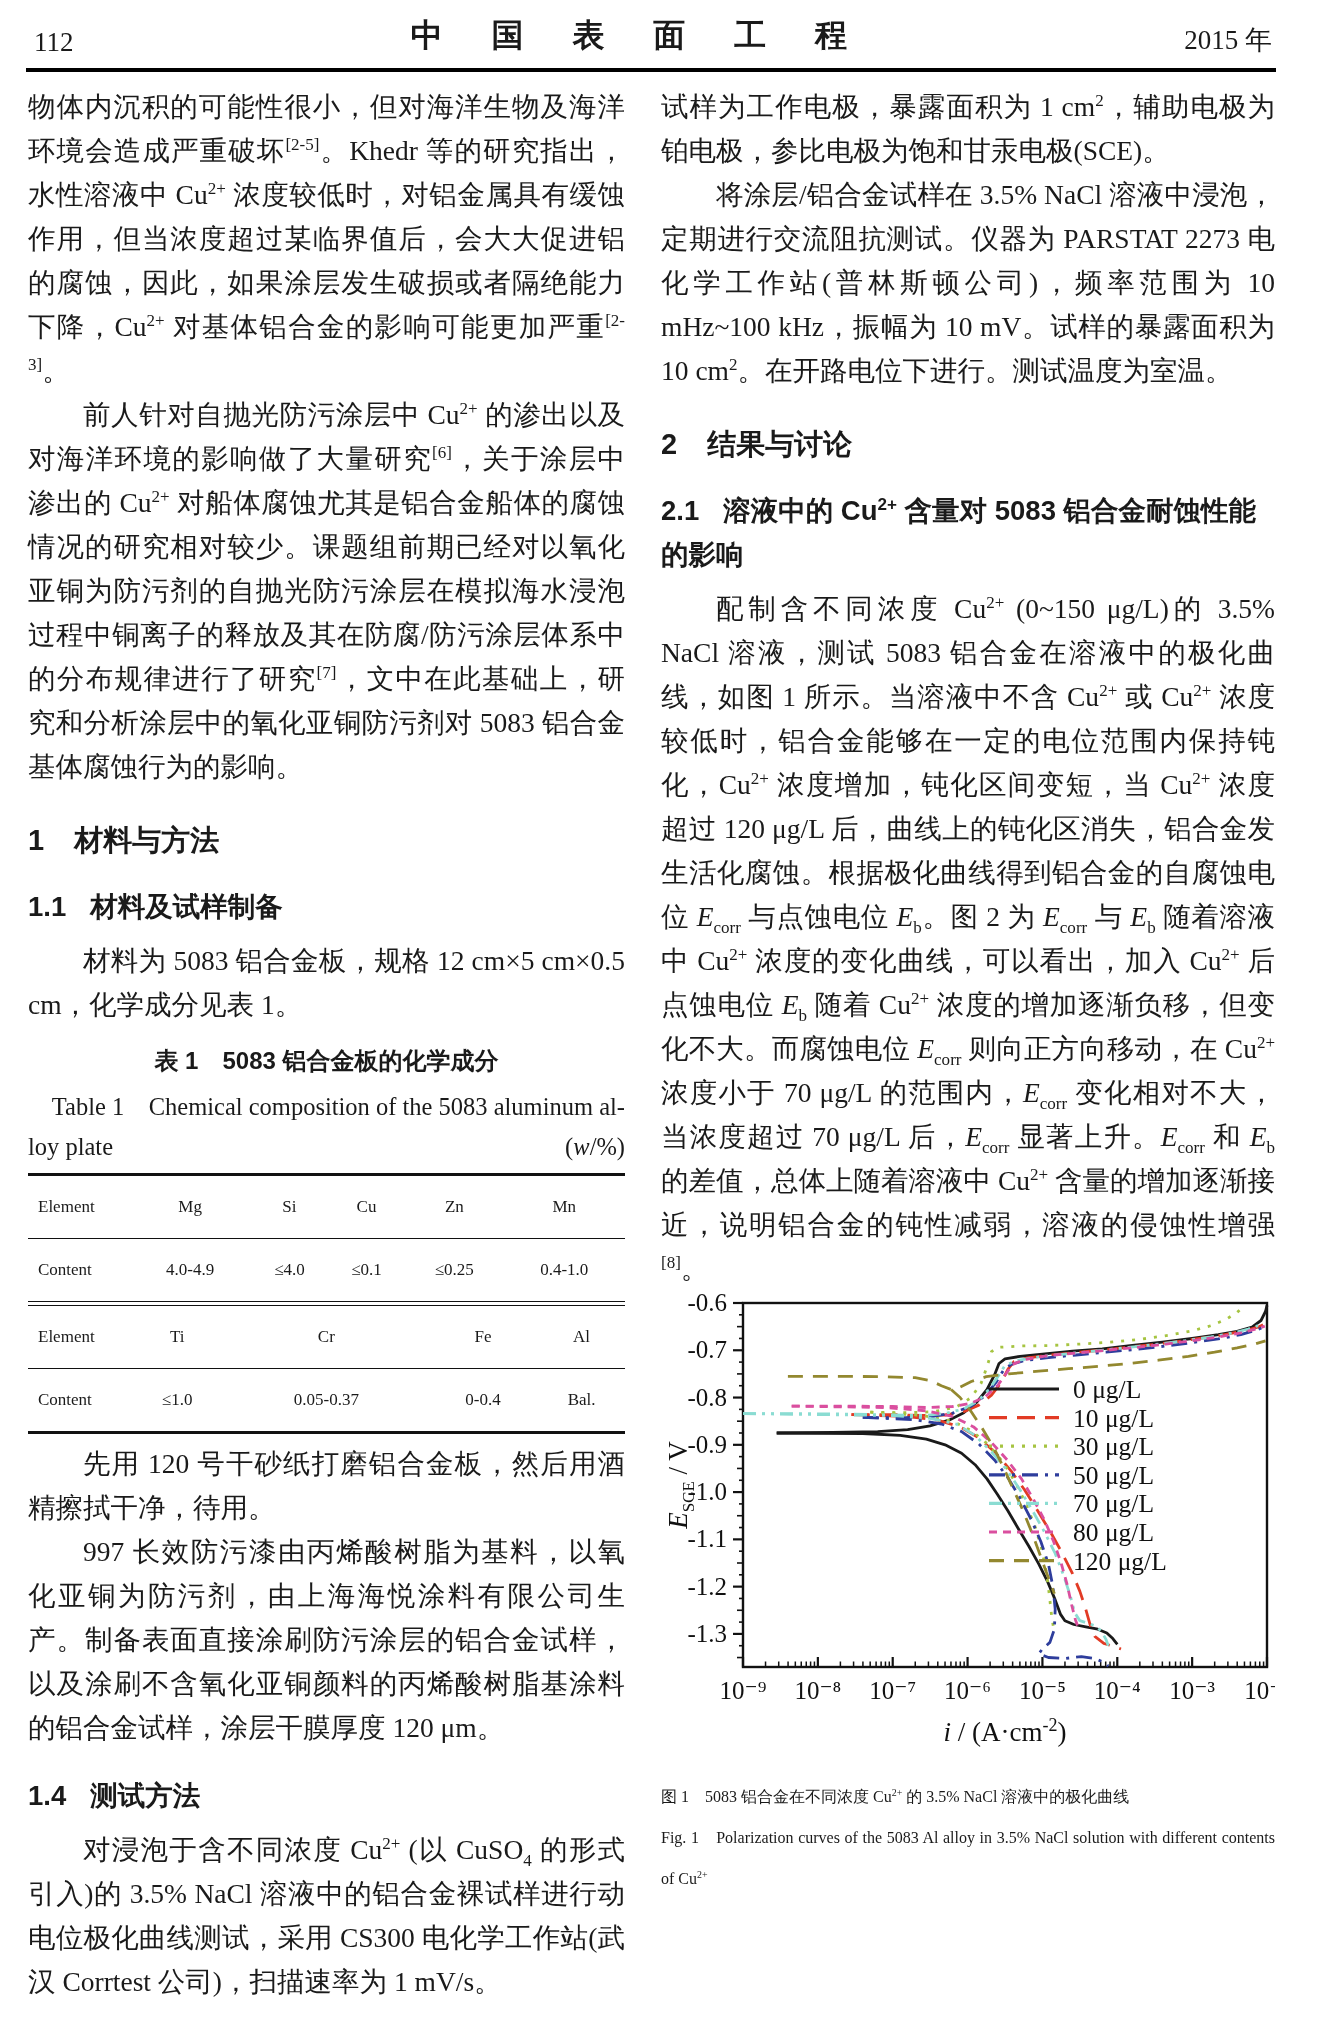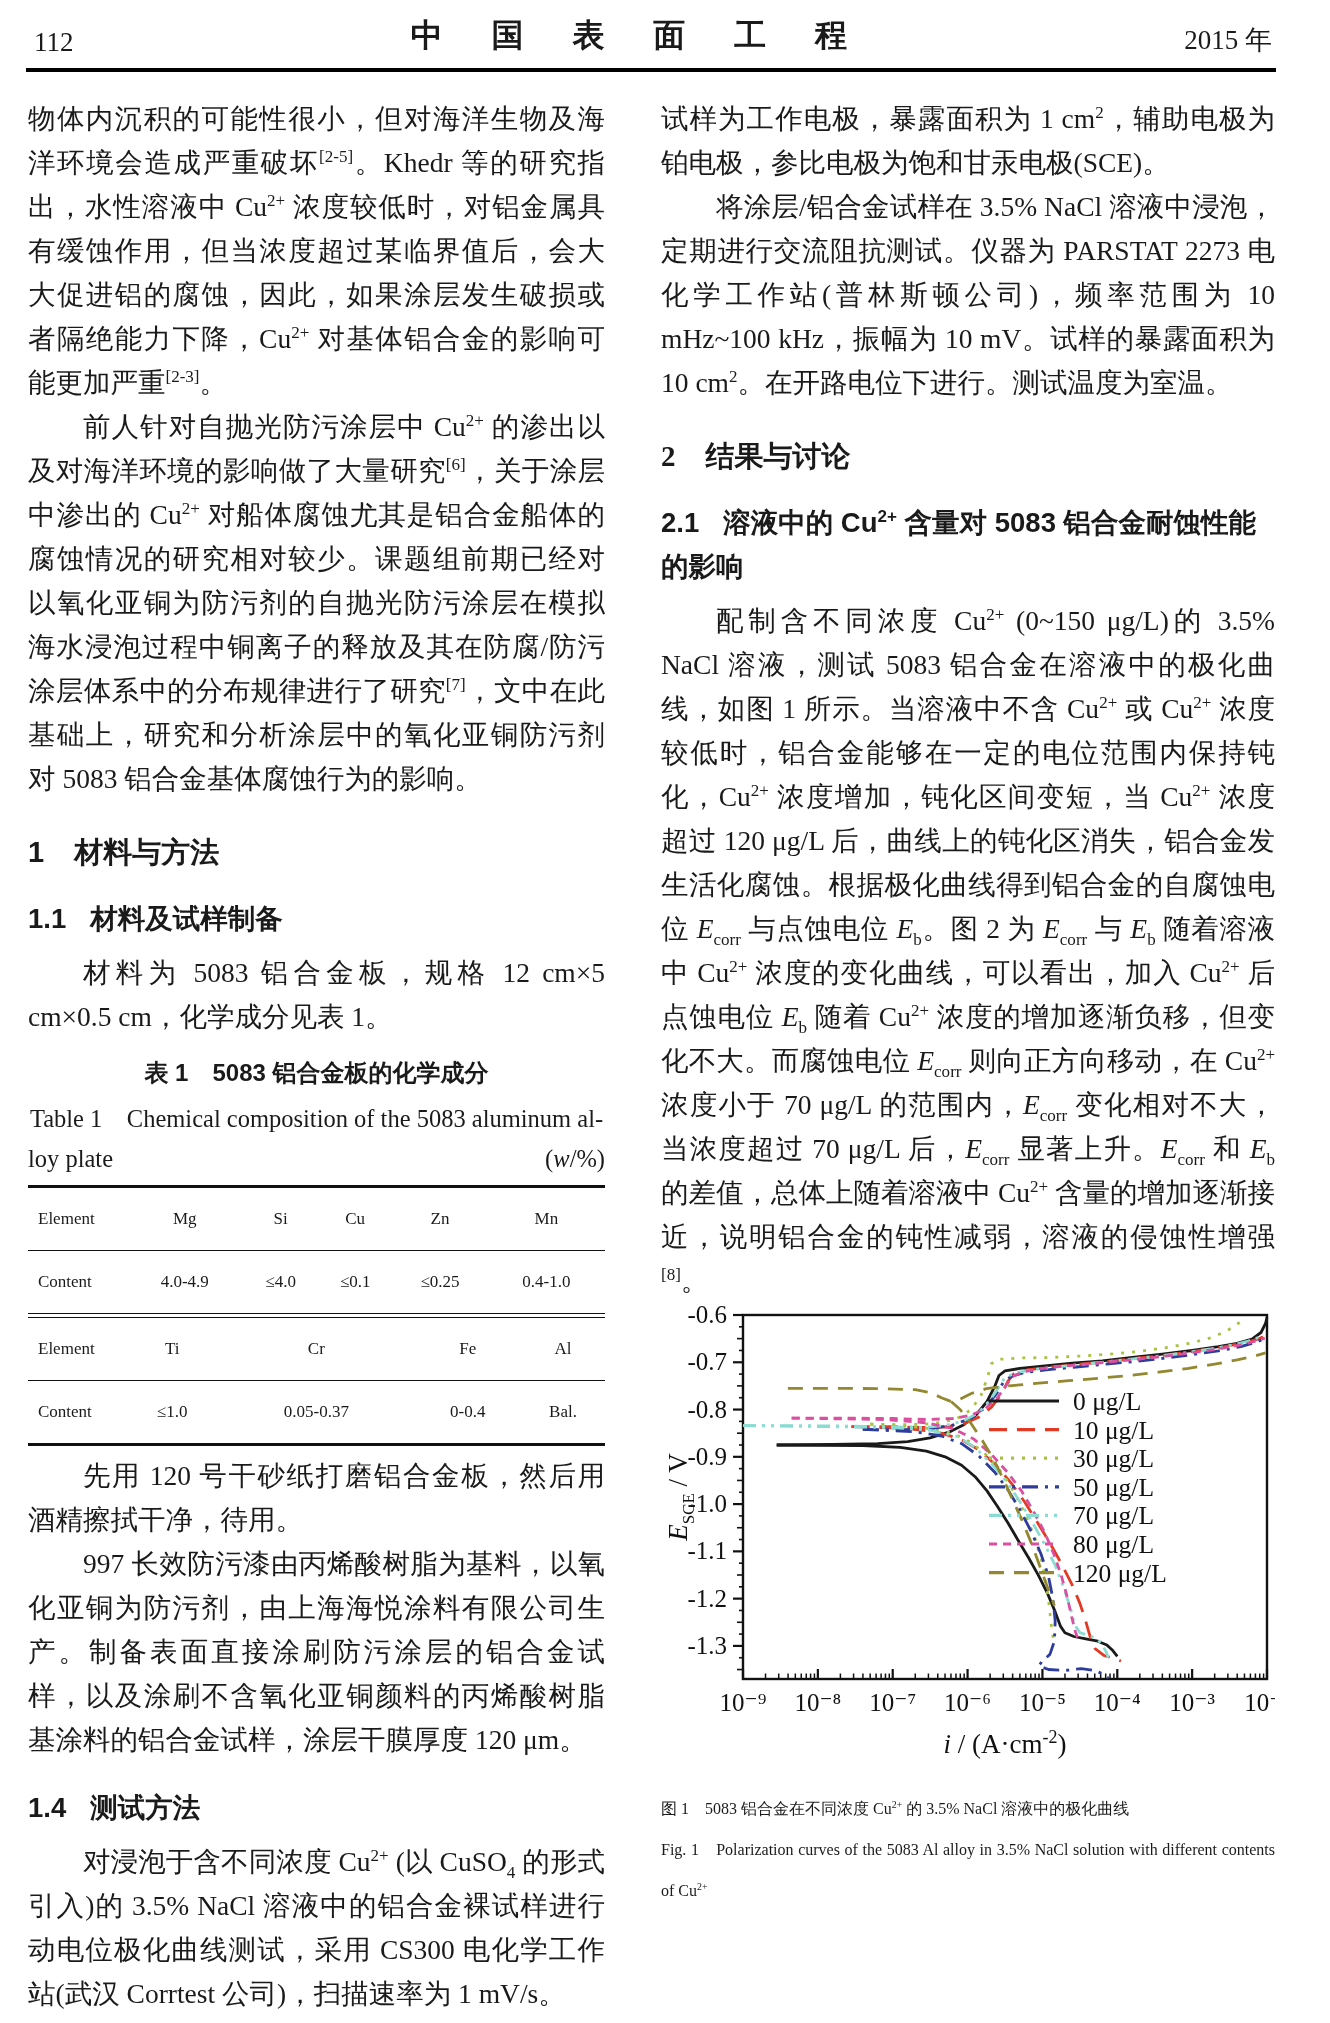--- a/index.html
+++ b/index.html
@@ -12,21 +12,21 @@
   .page { width:1302px; height:2023px; position:relative; }
   .header {
     display:flex; justify-content:space-between; align-items:flex-end;
     padding:14px 30px 0 34px; font-size:27px;
   }
   .journal-title {
     font-family:"Liberation Sans","DejaVu Sans",sans-serif;
     font-weight:bold; font-size:32px; letter-spacing:20px; padding-left:20px;
   }
   .header-rule { margin:10px 26px 0 26px; border-top:4px solid #000; }
-  .cols { display:flex; gap:56px; padding:25px 27px 0 28px; }
+  .cols { display:flex; gap:36px; padding:13px 27px 0 28px; }
   .col { width:614px; font-size:27.5px; line-height:44px; text-align:justify; }
   .col p { margin:0; }
   p.indent { text-indent:2em; }
   sup { font-size:0.62em; vertical-align:super; line-height:0; }
   sub { font-size:0.62em; vertical-align:sub; line-height:0; }
   .sec-heading {
     font-family:"Liberation Sans","DejaVu Sans",sans-serif;
     font-weight:bold; font-size:29px; line-height:42px; margin:30px 0 22px 0;
     text-align:left;
   }
@@ -34,21 +34,21 @@
   .subsec-heading {
     font-family:"Liberation Sans","DejaVu Sans",sans-serif;
     font-weight:bold; font-size:27.5px; line-height:44px; margin:24px 0 10px 0;
     text-align:left;
   }
   .subsec-heading .sec-num { margin-right:24px; }
   .table-caption-zh {
     text-align:center; font-family:"Liberation Sans","DejaVu Sans",sans-serif;
     font-weight:bold; font-size:24px; line-height:36px; margin:16px 0 8px 0;
   }
-  .table-caption-en { font-size:24.5px; line-height:40px; text-align:center; }
+  .table-caption-en { font-size:24.5px; line-height:40px; text-align:right; }
   .table-caption-en .cap-line2 { display:flex; justify-content:space-between; }
   .ctable { display:table; width:100%; font-size:17px; border-collapse:collapse; }
   .ctable-top { border-top:3px solid #111; border-bottom:1.5px solid #111; margin-top:6px; }
   .ctable-bottom { border-top:1.5px solid #111; border-bottom:3px solid #111; margin-top:3px; }
   .t-row { display:table-row; }
   .t-cell { display:table-cell; text-align:center; padding:9px 0 9px 0; vertical-align:middle; }
   .t-cell.first { text-align:left; padding-left:10px; width:17%; }
   .t-row.rule-below .t-cell { border-bottom:1.5px solid #111; }
   .fig-block { margin-top:2px; }
   .fig-caption { font-size:16px; line-height:41px; text-align:justify; }
@@ -132,21 +132,21 @@
       <div class="subsec-heading">
         <span class="sec-num">1.4</span><span>测试方法</span>
       </div>
       <p class="indent">对浸泡于含不同浓度 Cu<sup>2+</sup> (以 CuSO<sub>4</sub> 的形式引入)的 3.5% NaCl 溶液中的铝合金裸试样进行动电位极化曲线测试，采用 CS300 电化学工作站(武汉 Corrtest 公司)，扫描速率为 1 mV/s。</p>
     </div>
 
     <div class="col">
       <p>试样为工作电极，暴露面积为 1 cm<sup>2</sup>，辅助电极为铂电极，参比电极为饱和甘汞电极(SCE)。</p>
       <p class="indent">将涂层/铝合金试样在 3.5% NaCl 溶液中浸泡，定期进行交流阻抗测试。仪器为 PARSTAT 2273 电化学工作站(普林斯顿公司)，频率范围为 10 mHz~100 kHz，振幅为 10 mV。试样的暴露面积为 10 cm<sup>2</sup>。在开路电位下进行。测试温度为室温。</p>
 
-      <div class="sec-heading" style="font-family:Liberation Serif, serif;">
+      <div class="sec-heading" style="">
         <span class="sec-num">2</span><span>结果与讨论</span>
       </div>
 
       <div class="subsec-heading">
         <span class="sec-num">2.1</span><span>溶液中的 Cu<sup>2+</sup> 含量对 5083 铝合金耐蚀性能的影响</span>
       </div>
       <p class="indent">配制含不同浓度 Cu<sup>2+</sup> (0~150 μg/L)的 3.5% NaCl 溶液，测试 5083 铝合金在溶液中的极化曲线，如图 1 所示。当溶液中不含 Cu<sup>2+</sup> 或 Cu<sup>2+</sup> 浓度较低时，铝合金能够在一定的电位范围内保持钝化，Cu<sup>2+</sup> 浓度增加，钝化区间变短，当 Cu<sup>2+</sup> 浓度超过 120 μg/L 后，曲线上的钝化区消失，铝合金发生活化腐蚀。根据极化曲线得到铝合金的自腐蚀电位 <i>E</i><sub>corr</sub> 与点蚀电位 <i>E</i><sub>b</sub>。图 2 为 <i>E</i><sub>corr</sub> 与 <i>E</i><sub>b</sub> 随着溶液中 Cu<sup>2+</sup> 浓度的变化曲线，可以看出，加入 Cu<sup>2+</sup> 后点蚀电位 <i>E</i><sub>b</sub> 随着 Cu<sup>2+</sup> 浓度的增加逐渐负移，但变化不大。而腐蚀电位 <i>E</i><sub>corr</sub> 则向正方向移动，在 Cu<sup>2+</sup> 浓度小于 70 μg/L 的范围内，<i>E</i><sub>corr</sub> 变化相对不大，当浓度超过 70 μg/L 后，<i>E</i><sub>corr</sub> 显著上升。<i>E</i><sub>corr</sub> 和 <i>E</i><sub>b</sub> 的差值，总体上随着溶液中 Cu<sup>2+</sup> 含量的增加逐渐接近，说明铝合金的钝性减弱，溶液的侵蚀性增强<sup>[8]</sup>。</p>
 
       <div class="fig-block">
         <div class="chart-wrap">

